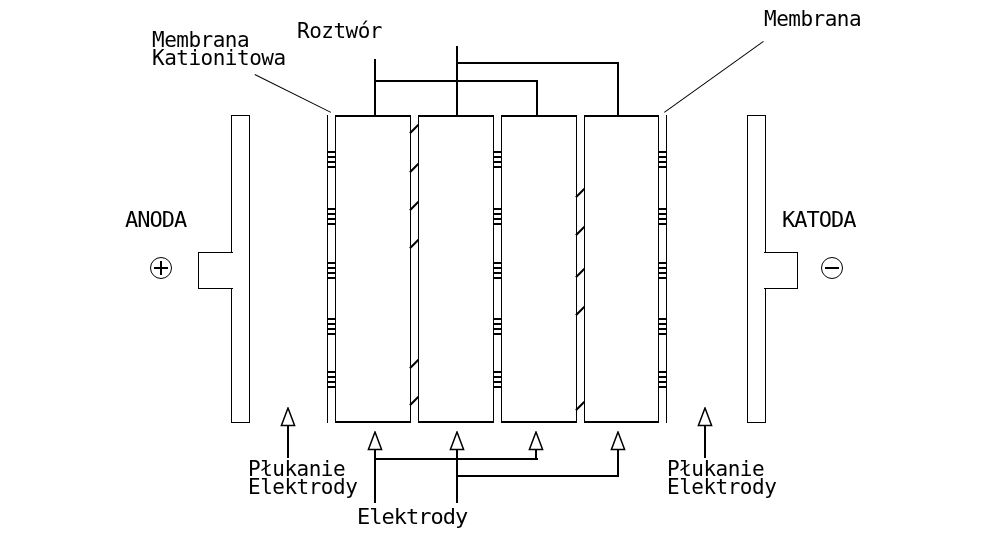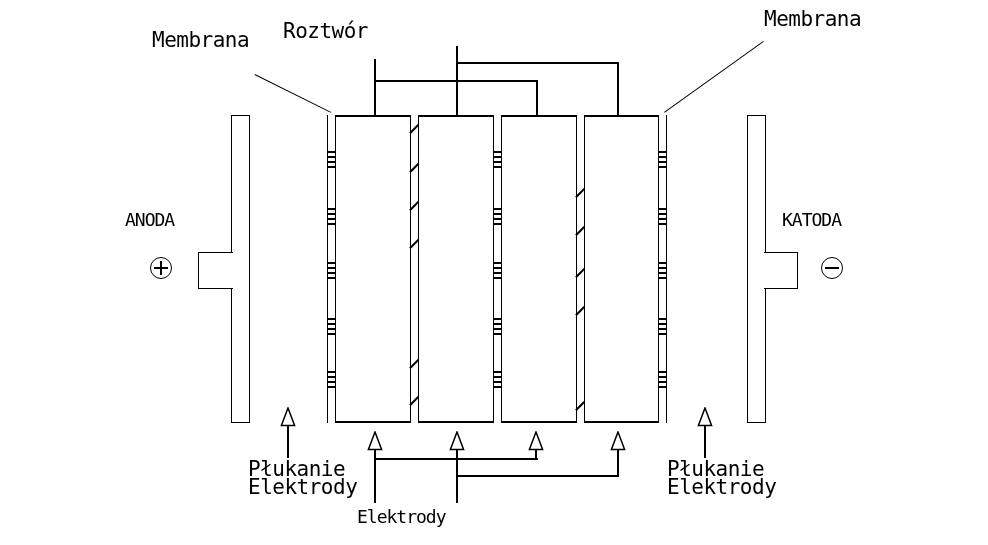--- a/index.html
+++ b/index.html
@@ -17,21 +17,21 @@
   .vline { width: 1.6px; }
 
   .label {
     position: absolute;
     font-size: 21px;
     line-height: 18px;
     letter-spacing: -0.5px;
     white-space: pre;
     color: #000;
   }
-  .label.big { font-size: 18px; line-height: 26px; letter-spacing: -1px; text-align: center; }
+  .label.big { font-size: 22px; line-height: 26px; letter-spacing: -1px; text-align: center; }
 
   .electrode-bar {
     position: absolute;
     top: 115px;
     width: 19px;
     height: 308px;
     border: 1.6px solid #000;
     box-sizing: border-box;
     background: #fff;
     z-index: 1;
@@ -98,23 +98,23 @@
   .terminal .bar-v {
     position: absolute; top: 3px; bottom: 3px; left: 50%;
     margin-left: -0.8px; width: 1.6px; background: #000;
   }
 </style>
 </head>
 <body>
 
 <div id="canvas">
 
-  <div class="label" style="left:152px; top:31px;"><span>Membrana</span><br></div>
-
-  <div class="label" style="left:283px; top:22px;"><span>Roztwór</span><br></div>
+  <div class="label" style="left:152px; top:31px;"><span>Membrana</span><br><span>Kationitowa</span></div>
+
+  <div class="label" style="left:297px; top:22px;"><span>Roztwór</span><br></div>
 
 
   <div class="label" style="left:764px; top:10px;"><span>Membrana</span><br></div>
 
   <div class="leader" style="left:255px; top:74px; width:85px; transform:rotate(26.5deg);"></div>
   <div class="leader" style="left:664px; top:112px; width:122px; transform:rotate(-35.6deg);"></div>
 
   <div class="label big" style="left:125px; top:207px;">ANODA</div>
   <div class="terminal" style="left:150px; top:257px;">
     <div class="bar-h"></div>

